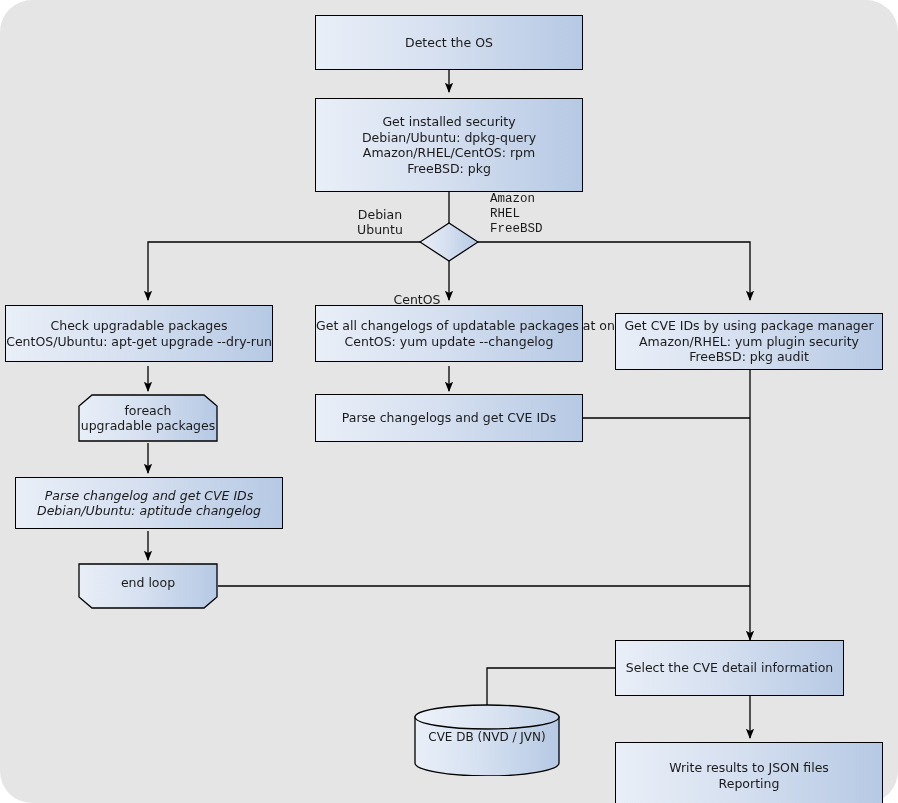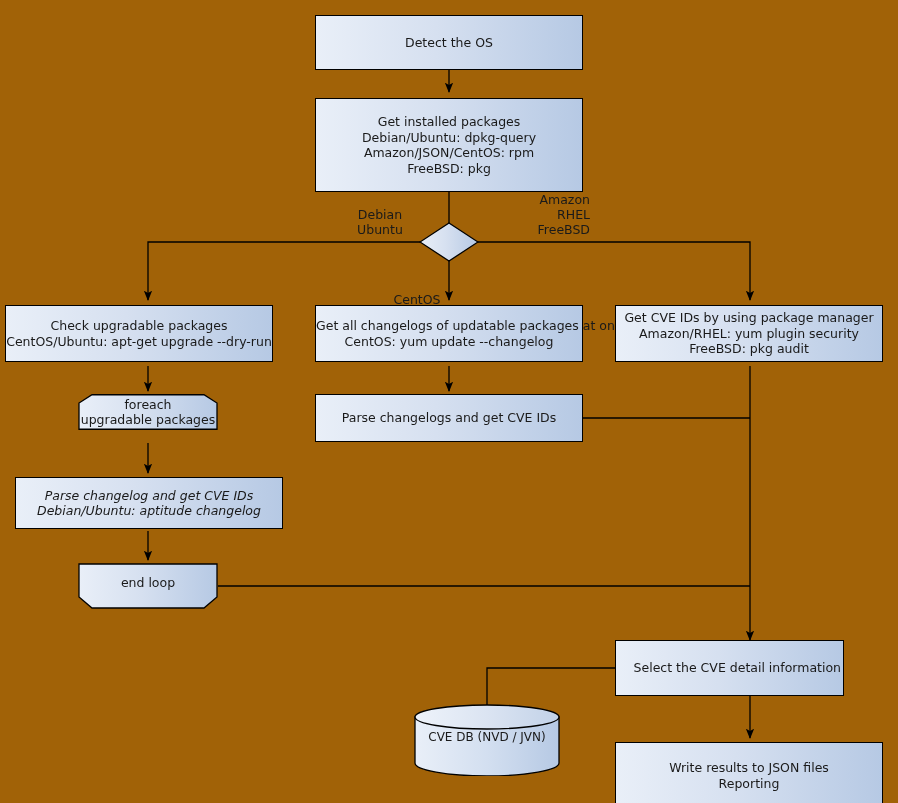--- a/index.html
+++ b/index.html
@@ -10,21 +10,22 @@
   body {
     font-family: "DejaVu Sans", "Liberation Sans", sans-serif;
     width: 898px;
     height: 803px;
     overflow: hidden;
   }
   #canvas {
     position: relative;
     width: 898px;
     height: 803px;
-    background: #a16207;
+    background: #e5e5e5;
+    border-radius: 32px;
   }
   svg.edges {
     position: absolute;
     left: 0;
     top: 0;
     width: 898px;
     height: 803px;
     pointer-events: none;
   }
   .node {
@@ -139,39 +140,39 @@
   </svg>
 
   <div class="node proc" style="left:315px; top:15px; width:268px; height:55px;">
     <div class="txt">
       <span>Detect the OS</span>
     </div>
   </div>
 
   <div class="node proc" style="left:315px; top:98px; width:268px; height:94px;">
     <div class="txt">
-      <div>Get installed packages</div>
+      <div>Get installed security</div>
       <div>Debian/Ubuntu: dpkg-query</div>
-      <div>Amazon/JSON/CentOS: rpm</div>
+      <div>Amazon/RHEL/CentOS: rpm</div>
       <div>FreeBSD: pkg</div>
     </div>
   </div>
 
   <div class="diamond" style="left:419px; top:222px; width:60px; height:40px;">
     <svg width="60" height="40" viewBox="0 0 60 40" xmlns="http://www.w3.org/2000/svg">
       <polygon points="30,1 59,20 30,39 1,20" fill="url(#boxgrad)" stroke="#000000" stroke-width="1.3"></polygon>
     </svg>
   </div>
 
   <div class="edgelabel" style="left:345px; top:207px; width:70px; text-align:center;">
     <div>Debian</div>
     <div>Ubuntu</div>
   </div>
 
-  <div class="edgelabel" style="left:510px; top:192px; width:80px; text-align:right;">
+  <div class="edgelabel" style="left:490px; top:192px; width:80px; text-align:left;font-family:Liberation Mono, monospace;">
     <div>Amazon</div>
     <div>RHEL</div>
     <div>FreeBSD</div>
   </div>
 
   <div class="edgelabel" style="left:389px; top:265px; width:56px; text-align:center;margin-top:27px;">
     <div>CentOS</div>
   </div>
 
   <div class="node proc" style="left:5px; top:305px; width:268px; height:57px;">
@@ -181,29 +182,29 @@
     </div>
   </div>
 
   <div class="node proc" style="left:315px; top:305px; width:268px; height:57px;">
     <div class="txt">
       <div>Get all changelogs of updatable packages at once</div>
       <div>CentOS: yum update --changelog</div>
     </div>
   </div>
 
-  <div class="node proc" style="left:615px; top:305px; width:268px; height:57px;">
+  <div class="node proc" style="left:615px; top:313px; width:268px; height:57px;">
     <div class="txt">
       <div>Get CVE IDs by using package manager</div>
       <div>Amazon/RHEL: yum plugin security</div>
       <div>FreeBSD: pkg audit</div>
     </div>
   </div>
 
-  <div class="node loopstart" style="left:78px; top:394px; width:140px; height:36px;">
+  <div class="node loopstart" style="left:78px; top:394px; width:140px; height:48px;">
     <svg class="shape" viewBox="0 0 140 48" preserveAspectRatio="none" xmlns="http://www.w3.org/2000/svg">
       <polygon points="14,1 126,1 139,12 139,47 1,47 1,12" fill="url(#boxgrad)" stroke="#000000" stroke-width="1.3" vector-effect="non-scaling-stroke"></polygon>
     </svg>
     <div class="txt">
       <div>foreach</div>
       <div>upgradable  packages</div>
     </div>
   </div>
 
   <div class="node proc" style="left:315px; top:394px; width:268px; height:48px;">
@@ -221,21 +222,21 @@
 
   <div class="node loopend" style="left:78px; top:563px; width:140px; height:46px;">
     <svg class="shape" viewBox="0 0 140 46" preserveAspectRatio="none" xmlns="http://www.w3.org/2000/svg">
       <polygon points="1,1 139,1 139,34 126,45 14,45 1,34" fill="url(#boxgrad)" stroke="#000000" stroke-width="1.3" vector-effect="non-scaling-stroke"></polygon>
     </svg>
     <div class="txt" style="margin-bottom:6px;">
       <span>end loop</span>
     </div>
   </div>
 
-  <div class="node proc" style="left:615px; top:640px; width:229px; height:56px;text-align:right;">
+  <div class="node proc" style="left:615px; top:640px; width:229px; height:56px;">
     <div class="txt">
       <span>Select the CVE detail information</span>
     </div>
   </div>
 
   <div class="cyl" style="left:413px; top:704px; width:148px; height:72px;">
     <svg width="148" height="72" viewBox="0 0 148 72" xmlns="http://www.w3.org/2000/svg">
       <path d="M2,13 L2,59 A72,13 0 0 0 146,59 L146,13 Z" fill="url(#cylgrad)" stroke="#000000" stroke-width="1.3"></path>
       <ellipse cx="74" cy="13" rx="72" ry="12" fill="url(#topgrad)" stroke="#000000" stroke-width="1.3"></ellipse>
     </svg>

